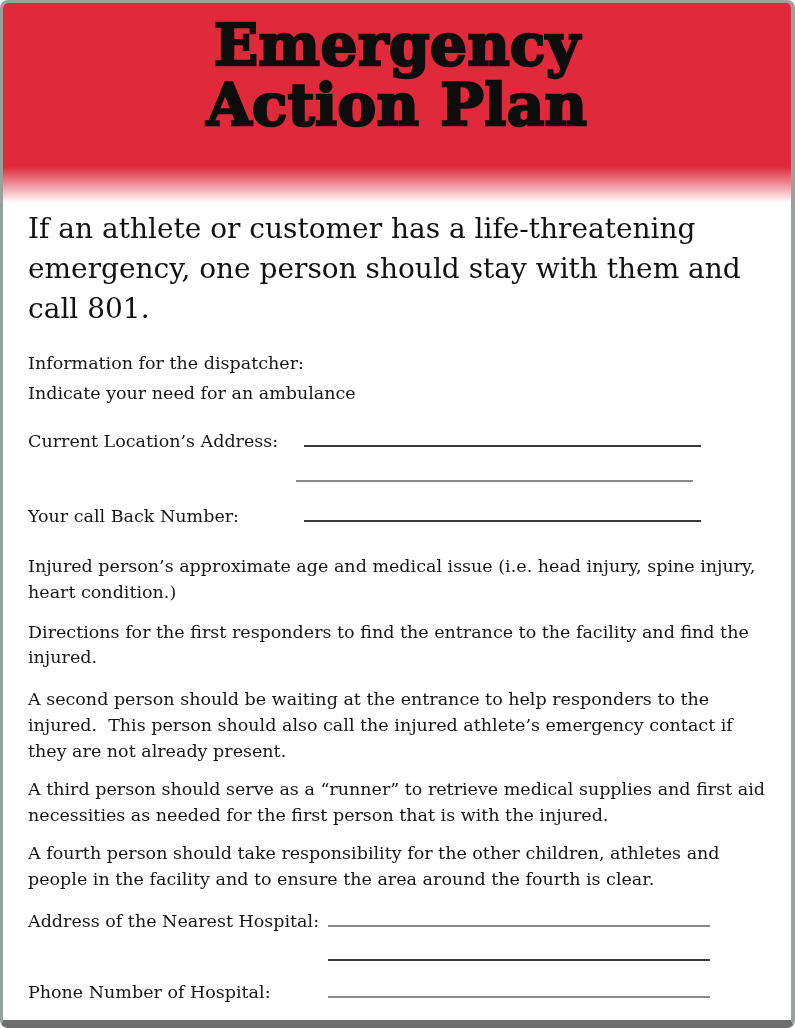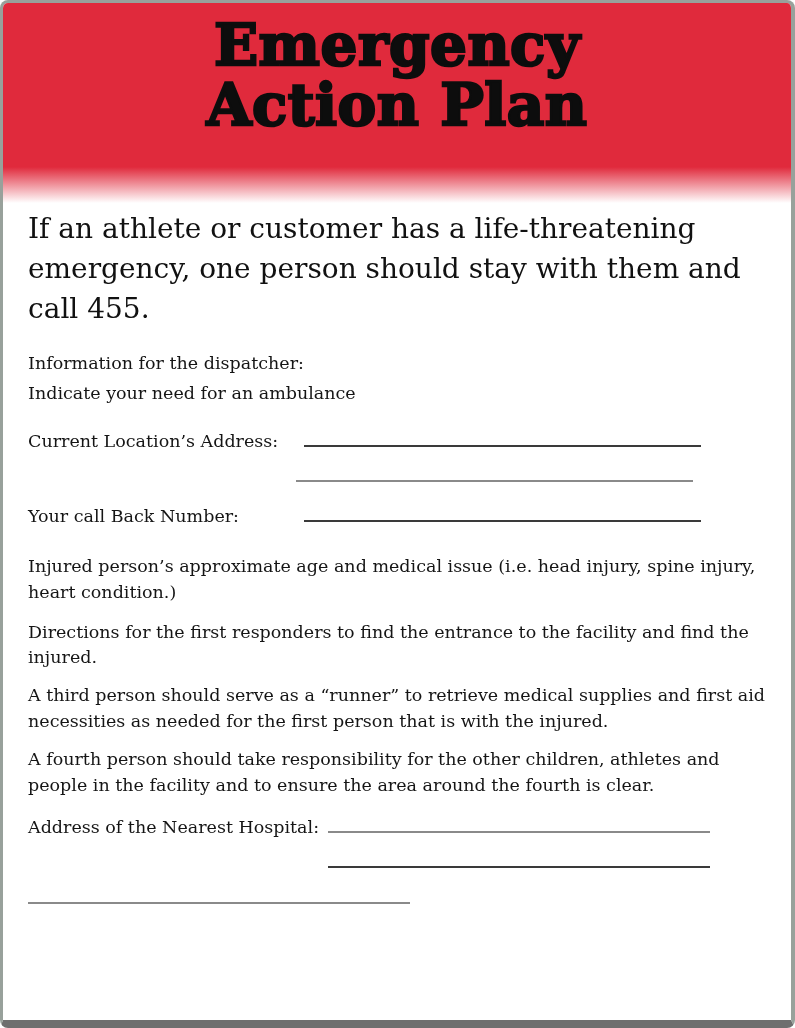--- a/index.html
+++ b/index.html
@@ -80,21 +80,21 @@
 
   <header class="banner">
     <div class="banner-title">
       <span class="title-line">Emergency</span>
       <span class="title-line">Action Plan</span>
     </div>
   </header>
 
   <main class="content">
 
-    <p class="intro">If an athlete or customer has a life-threatening emergency, one person should stay with them and call 455.</p>
+    <p class="intro">If an athlete or customer has a life-threatening emergency, one person should stay with them and call 801.</p>
 
     <p class="para mt-22">Information for the dispatcher:</p>
 
     <p class="para mt-18">Indicate your need for an ambulance</p>
 
     <div class="field-row mt-20">
       <span class="field-label">Current Location’s Address:</span>
       <span class="blank-line"></span>
     </div>
     <div class="field-row cont">
@@ -104,32 +104,34 @@
 
     <div class="field-row mt-20">
       <span class="field-label">Your call Back Number:</span>
       <span class="blank-line"></span>
     </div>
 
     <p class="para mt-24">Injured person’s approximate age and medical issue (i.e. head injury, spine injury, heart condition.)</p>
 
     <p class="para mt-14">Directions for the first responders to find the entrance to the facility and find the injured.</p>
 
+    <p class="para mt-16">A second person should be waiting at the entrance to help responders to the injured.  This person should also call the injured athlete’s emergency contact if they are not already present.</p>
 
     <p class="para mt-12">A third person should serve as a “runner” to retrieve medical supplies and first aid necessities as needed for the first person that is with the injured.</p>
 
     <p class="para mt-12">A fourth person should take responsibility for the other children, athletes and people in the facility and to ensure the area around the fourth is clear.</p>
 
     <div class="field-row mt-14">
       <span class="field-label wide">Address of the Nearest Hospital:</span>
       <span class="blank-line gray hosp"></span>
     </div>
     <div class="field-row cont">
       <span class="field-label wide"></span>
       <span class="blank-line hosp"></span>
     </div>
 
     <div class="field-row mt-16">
+      <span class="field-label wide">Phone Number of Hospital:</span>
       <span class="blank-line gray hosp"></span>
     </div>
 
   </main>
 </div>
 
 </body></html>

